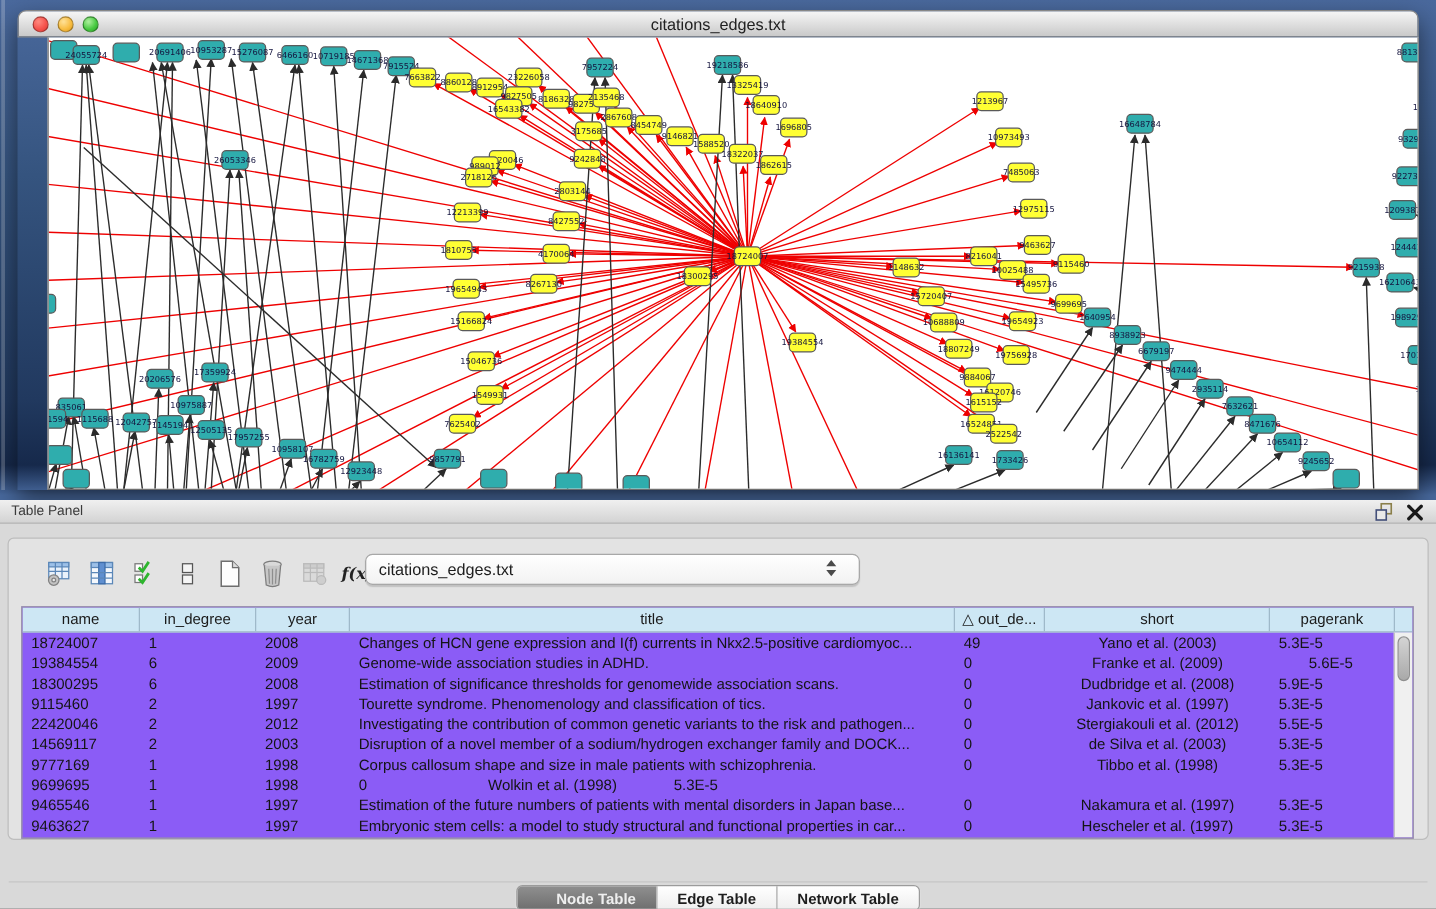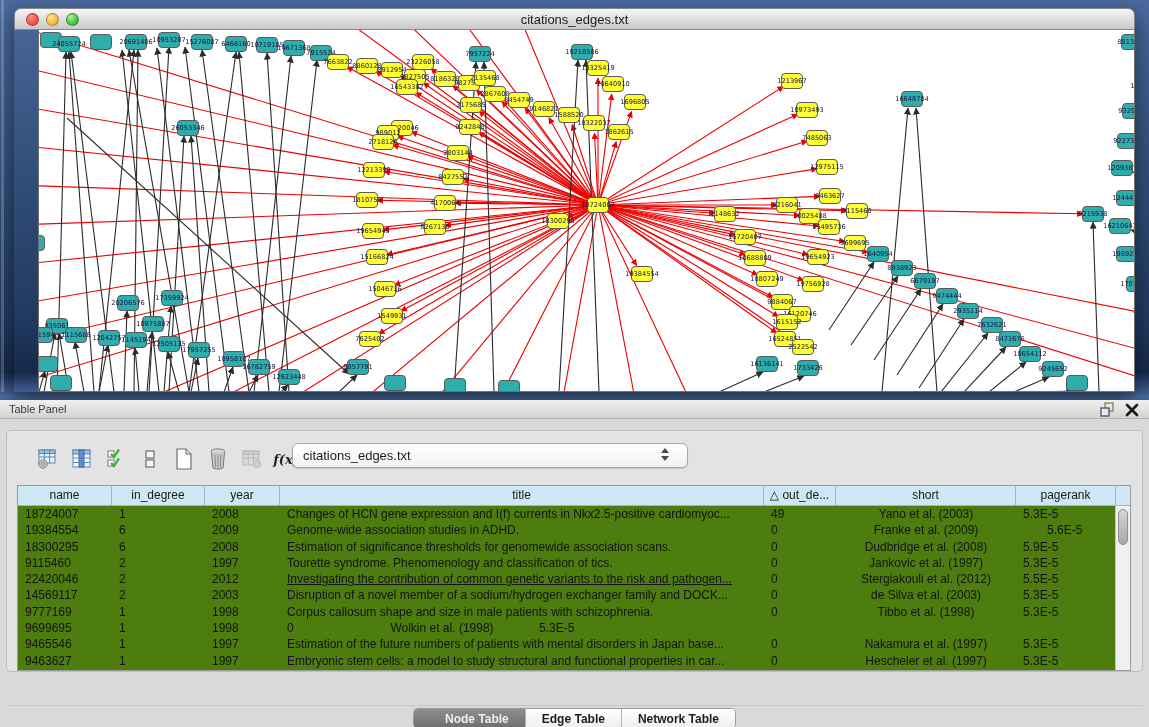--- a/index.html
+++ b/index.html
@@ -35,21 +35,21 @@
   .tb-icon { width:22px; height:24px; display:flex; align-items:center; justify-content:center; }
   .tb-fx { font-family:"DejaVu Serif", serif; font-style:italic; font-weight:bold; font-size:13px; color:#222; }
   .select { position:absolute; left:285px; top:12px; width:396px; height:25px; background:linear-gradient(#ffffff,#f2f2f2);
     border:1px solid #a8a8a8; border-radius:6px; box-shadow:0 1px 1px rgba(0,0,0,.15);
     font-size:13px; color:#1d1d1d; line-height:23px; padding-left:10px; }
   .select .steppers { position:absolute; right:18px; top:4px; display:flex; flex-direction:column; gap:3px; }
   .select .steppers i { width:0; height:0; border-left:4px solid transparent; border-right:4px solid transparent; }
   .select .steppers i.up { border-bottom:5px solid #4a4a4a; }
   .select .steppers i.dn { border-top:5px solid #4a4a4a; }
 
-  .dtable { position:absolute; left:10px; top:54px; width:1114px; height:186px; background:#4d7c0f;
+  .dtable { position:absolute; left:10px; top:54px; width:1114px; height:186px; background:#8b5cf6;
     border:1px solid #9a9a9a; overflow:hidden; }
   .thead { display:flex; height:20px; background:#cde7f4; border-bottom:1px solid #9db7c6; }
   .th { font-size:12px; color:#1a1a1a; text-align:center; line-height:19px; border-right:1px solid #9fb9c9;
     overflow:hidden; white-space:nowrap; flex:0 0 auto; }
   .tbody .tr { display:flex; height:16.3px; }
   .td { font-size:12px; color:#141414; line-height:16px; padding-left:7px; overflow:hidden;
     white-space:nowrap; flex:0 0 auto; }
   .td.center { text-align:center; padding-left:0; }
   .vscroll { position:absolute; right:0; top:20px; bottom:0; width:15px; background:#f0f0f0; border-left:1px solid #c4c4c4; }
   .vthumb { position:absolute; left:2px; right:2px; top:3px; height:36px; border-radius:6px;
@@ -836,21 +836,21 @@
               <div class="td" style="width: 75px;">1997</div>
               <div class="td" style="width: 484px;">Tourette syndrome. Phenomenology and classification of tics.</div>
               <div class="td" style="width: 72px;">0</div>
               <div class="td center" style="width: 180px;">Jankovic et al. (1997)</div>
               <div class="td" style="width: 100px;">5.3E-5</div>
             </div>
             <div class="tr">
               <div class="td" style="width: 94px;">22420046</div>
               <div class="td" style="width: 93px;">2</div>
               <div class="td" style="width: 75px;">2012</div>
-              <div class="td" style="width: 484px; text-decoration: underline;">Investigating the contribution of common genetic variants to the risk and pathogen...</div>
+              <div class="td" style="width: 484px;">Investigating the contribution of common genetic variants to the risk and pathogen...</div>
               <div class="td" style="width: 72px;">0</div>
               <div class="td center" style="width: 180px;">Stergiakouli et al. (2012)</div>
               <div class="td" style="width: 100px;">5.5E-5</div>
             </div>
             <div class="tr">
               <div class="td" style="width: 94px;">14569117</div>
               <div class="td" style="width: 93px;">2</div>
               <div class="td" style="width: 75px;">2003</div>
               <div class="td" style="width: 484px;">Disruption of a novel member of a sodium/hydrogen exchanger family and DOCK...</div>
               <div class="td" style="width: 72px;">0</div>

